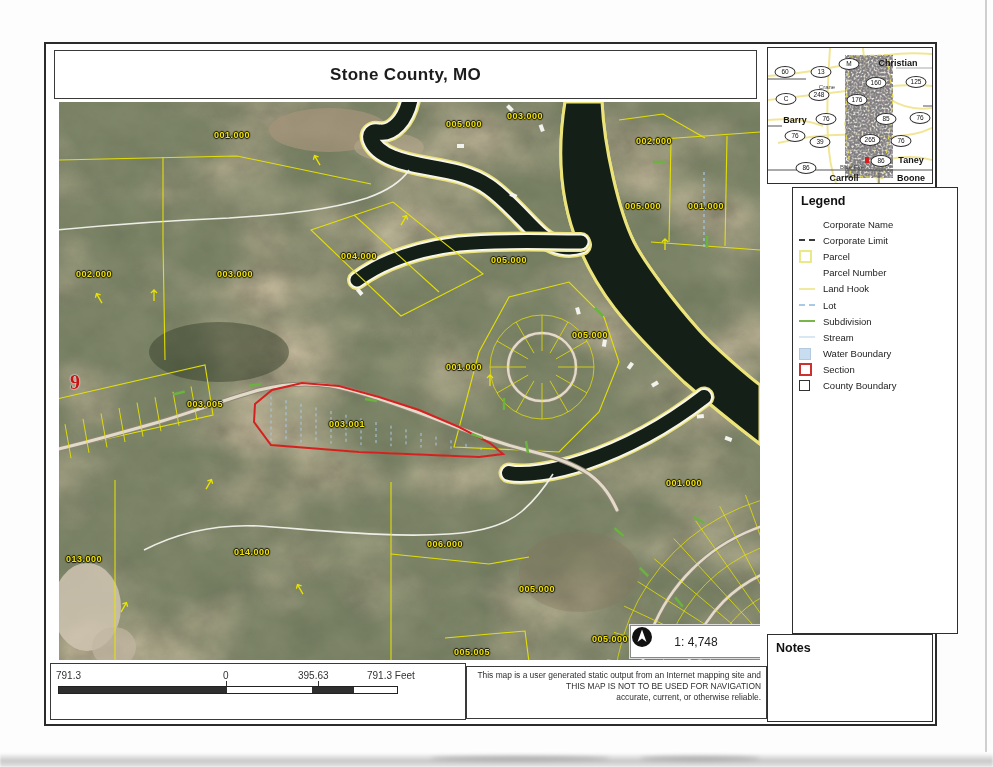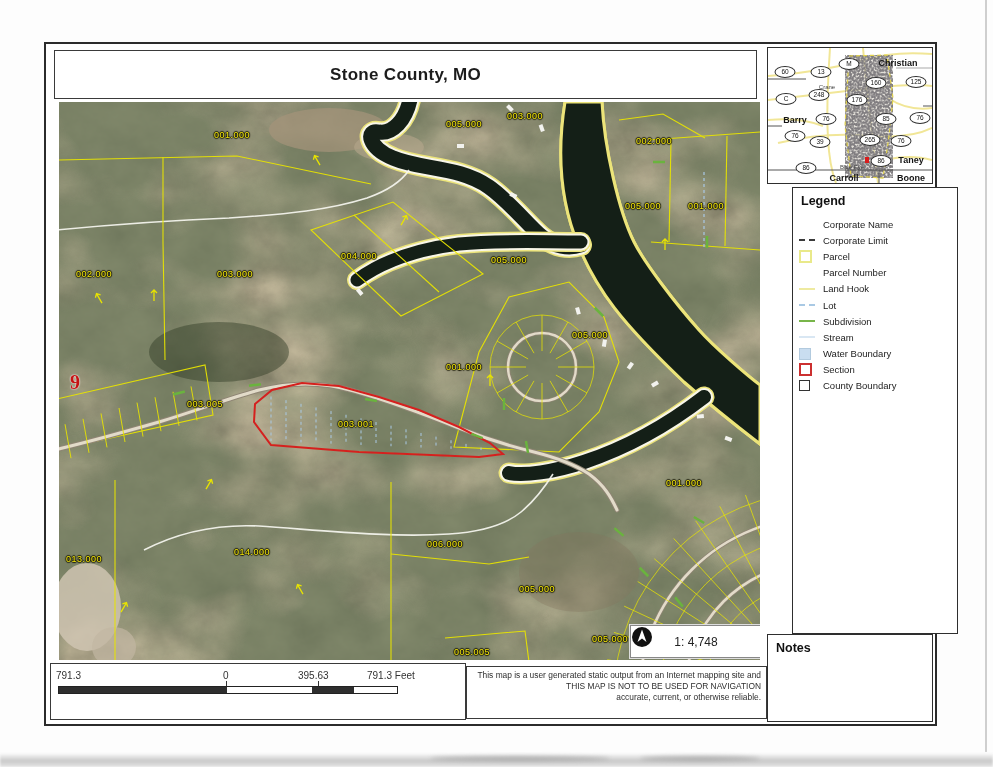--- a/index.html
+++ b/index.html
@@ -13,21 +13,21 @@
   
   #title-box{position:absolute;left:8px;top:6px;width:701px;height:47px;
              border:1.5px solid #3a3a3a;background:#fff;}
   #title-box .t{display:block;text-align:center;line-height:47px;font-size:17px;
                 font-weight:bold;color:#1c1c1c;letter-spacing:.3px;}
 
   
   #map{position:absolute;left:13px;top:58px;width:701px;height:558px;background:#564c3d;overflow:hidden;}
   #map svg{position:absolute;left:0;top:0;}
   #label-layer{position:absolute;left:0;top:0;width:100%;height:100%;pointer-events:none;}
-  .plabel{position:absolute;transform:translate(-50%,-50%);font-weight:normal;font-size:9px;
+  .plabel{position:absolute;transform:translate(-50%,-50%);font-weight:bold;font-size:9px;
           color:#f2e40a;letter-spacing:.5px;white-space:nowrap;
           text-shadow:-1px 0 1px #151500,1px 0 1px #151500,0 -1px 1px #151500,0 1px 1px #151500;}
   #section-nine{position:absolute;transform:translate(-50%,-50%);
           font-family:"Liberation Serif", serif;font-weight:bold;font-size:20px;color:#c41414;
           text-shadow:0 0 1px #fff,0 0 2px #ffffff;}
   #map-scalebox{position:absolute;left:571px;top:523px;width:130px;height:31px;background:#fff;
           border:1px solid #888;box-shadow:0 0 0 1px #ddd;display:flex;align-items:center;}
   #map-scalebox .txt{flex:1;text-align:center;font-size:12px;color:#222;}
   #map-scalebox .na{margin-right:7px;width:22px;height:22px;}
 
@@ -283,21 +283,21 @@
           <span class="plabel" style="left: 595px; top: 39px;">002.000</span>
           <span class="plabel" style="left: 584px; top: 104px;">005.000</span>
           <span class="plabel" style="left: 647px; top: 104px;">001.000</span>
           <span class="plabel" style="left: 35px; top: 172px;">002.000</span>
           <span class="plabel" style="left: 176px; top: 172px;">003.000</span>
           <span class="plabel" style="left: 300px; top: 154px;">004.000</span>
           <span class="plabel" style="left: 450px; top: 158px;">005.000</span>
           <span class="plabel" style="left: 531px; top: 233px;">005.000</span>
           <span class="plabel" style="left: 405px; top: 265px;">001.000</span>
           <span class="plabel" style="left: 146px; top: 302px;">003.005</span>
-          <span class="plabel" style="left: 288px; top: 322px; margin-left: 9px;">003.001</span>
+          <span class="plabel" style="left: 288px; top: 322px;">003.001</span>
           <span class="plabel" style="left: 625px; top: 381px;">001.000</span>
           <span class="plabel" style="left: 25px; top: 457px;">013.000</span>
           <span class="plabel" style="left: 193px; top: 450px;">014.000</span>
           <span class="plabel" style="left: 386px; top: 442px;">006.000</span>
           <span class="plabel" style="left: 478px; top: 487px;">005.000</span>
           <span class="plabel" style="left: 551px; top: 537px;">005.000</span>
           <span class="plabel" style="left: 413px; top: 550px;">005.005</span>
         </div>
 
       <div id="map-scalebox">

